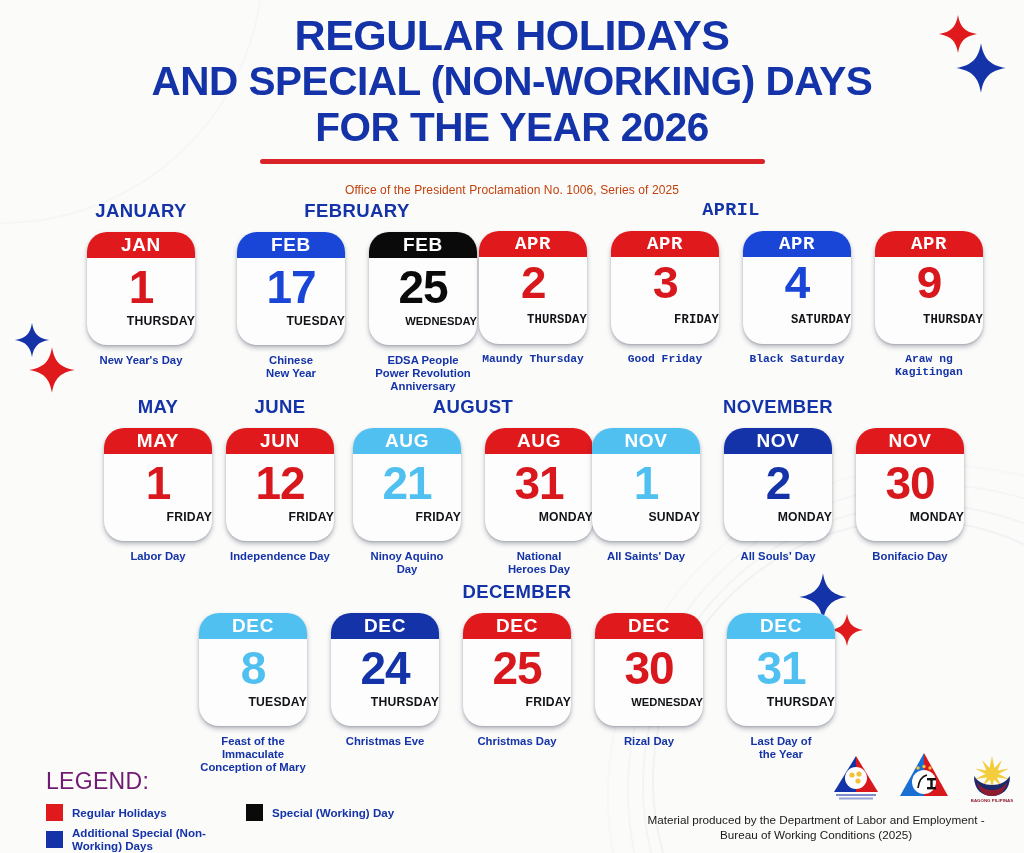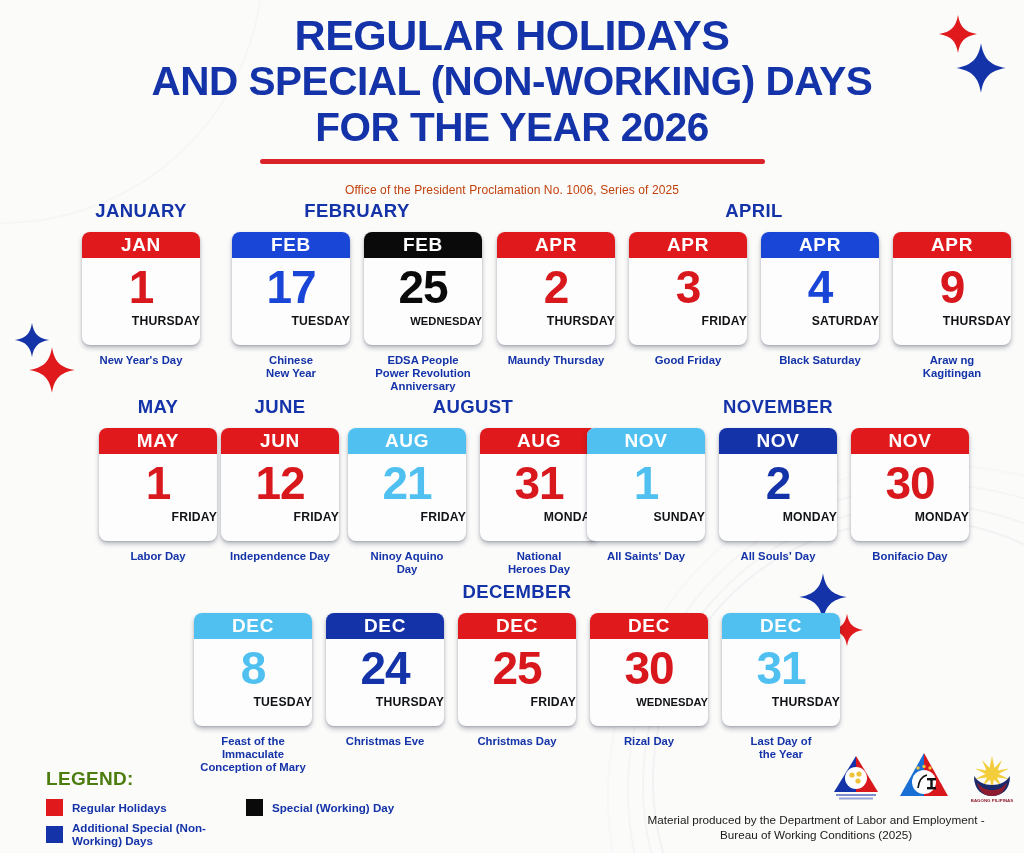--- a/index.html
+++ b/index.html
@@ -39,21 +39,21 @@
   
   .row{position:absolute;left:0;width:1024px;}
   .group{position:absolute;}
   .month-name{
     color:#1433a8;font-weight:bold;font-size:18.5px;letter-spacing:.4px;
     text-align:center;margin:0 0 10px 0;
   }
   .cards{display:flex;justify-content:center;}
   .cardwrap{display:flex;flex-direction:column;align-items:center;}
   .card{
-    width:118px;border-radius:8px;background:#fdfdfd;overflow:hidden;
+    width:108px;border-radius:20px;background:#fdfdfd;overflow:hidden;
     box-shadow:0 3px 5px rgba(40,45,70,.30),0 1px 2px rgba(40,45,70,.18);
   }
   .card .band{
     height:26px;line-height:26px;text-align:center;color:#ffffff;
     font-weight:bold;font-size:19px;letter-spacing:.6px;
   }
   .card .num{
     height:56px;line-height:58px;text-align:center;font-weight:bold;
     font-size:46px;letter-spacing:-1px;
   }
@@ -69,21 +69,21 @@
 
   
   .c-red   .band{background:#e0191c;}  .c-red   .num{color:#d8181c;}
   .c-blue  .band{background:#1a46d8;}  .c-blue  .num{color:#1a46d8;}
   .c-navy  .band{background:#1433a8;}  .c-navy  .num{color:#1433a8;}
   .c-black .band{background:#0a0a0a;}  .c-black .num{color:#0a0a0a;}
   .c-sky   .band{background:#4fc0f0;}  .c-sky   .num{color:#4fc0f0;}
 
   
   .legend{position:absolute;left:46px;top:768px;}
-  .legend-title{color:#4d7c0f;font-weight:bold;font-size:19px;letter-spacing:.3px;margin-bottom:9px;}
+  .legend-title{color:#701a75;font-weight:normal;font-size:23px;letter-spacing:.3px;margin-bottom:9px;}
   .legend-grid{display:grid;grid-template-columns:200px 240px;grid-row-gap:5px;}
   .legend-item{display:flex;align-items:center;}
   .swatch{width:17px;height:17px;margin-right:9px;flex:none;}
   .legend-label{color:#1433a8;font-weight:bold;font-size:11.6px;}
 
   
   .logos{position:absolute;right:36px;top:748px;display:flex;align-items:flex-end;gap:12px;}
   .logo{width:56px;height:56px;position:relative;}
   .credit{
     position:absolute;right:30px;top:812px;width:420px;text-align:center;
@@ -179,21 +179,21 @@
               <div class="dow">WEDNESDAY</div>
             </div>
             <div class="caption">
               <div>EDSA People</div>
               <div>Power Revolution</div>
               <div>Anniversary</div>
             </div>
           </div>
         </div>
       </div>
-      <div class="group" style="left: 534px; width: 440px; top: 0px;">
+      <div class="group" style="left: 511px; width: 440px; top: 0px; font-family: Liberation Mono, monospace;">
         <div class="month-name">APRIL</div>
         <div class="cards">
           <div class="cardwrap" style="margin: 0px 7px;">
             <div class="card c-red">
               <div class="band">APR</div>
               <div class="num">2</div>
               <div class="dow">THURSDAY</div>
             </div>
             <div class="caption">
               <div>Maundy Thursday</div>

